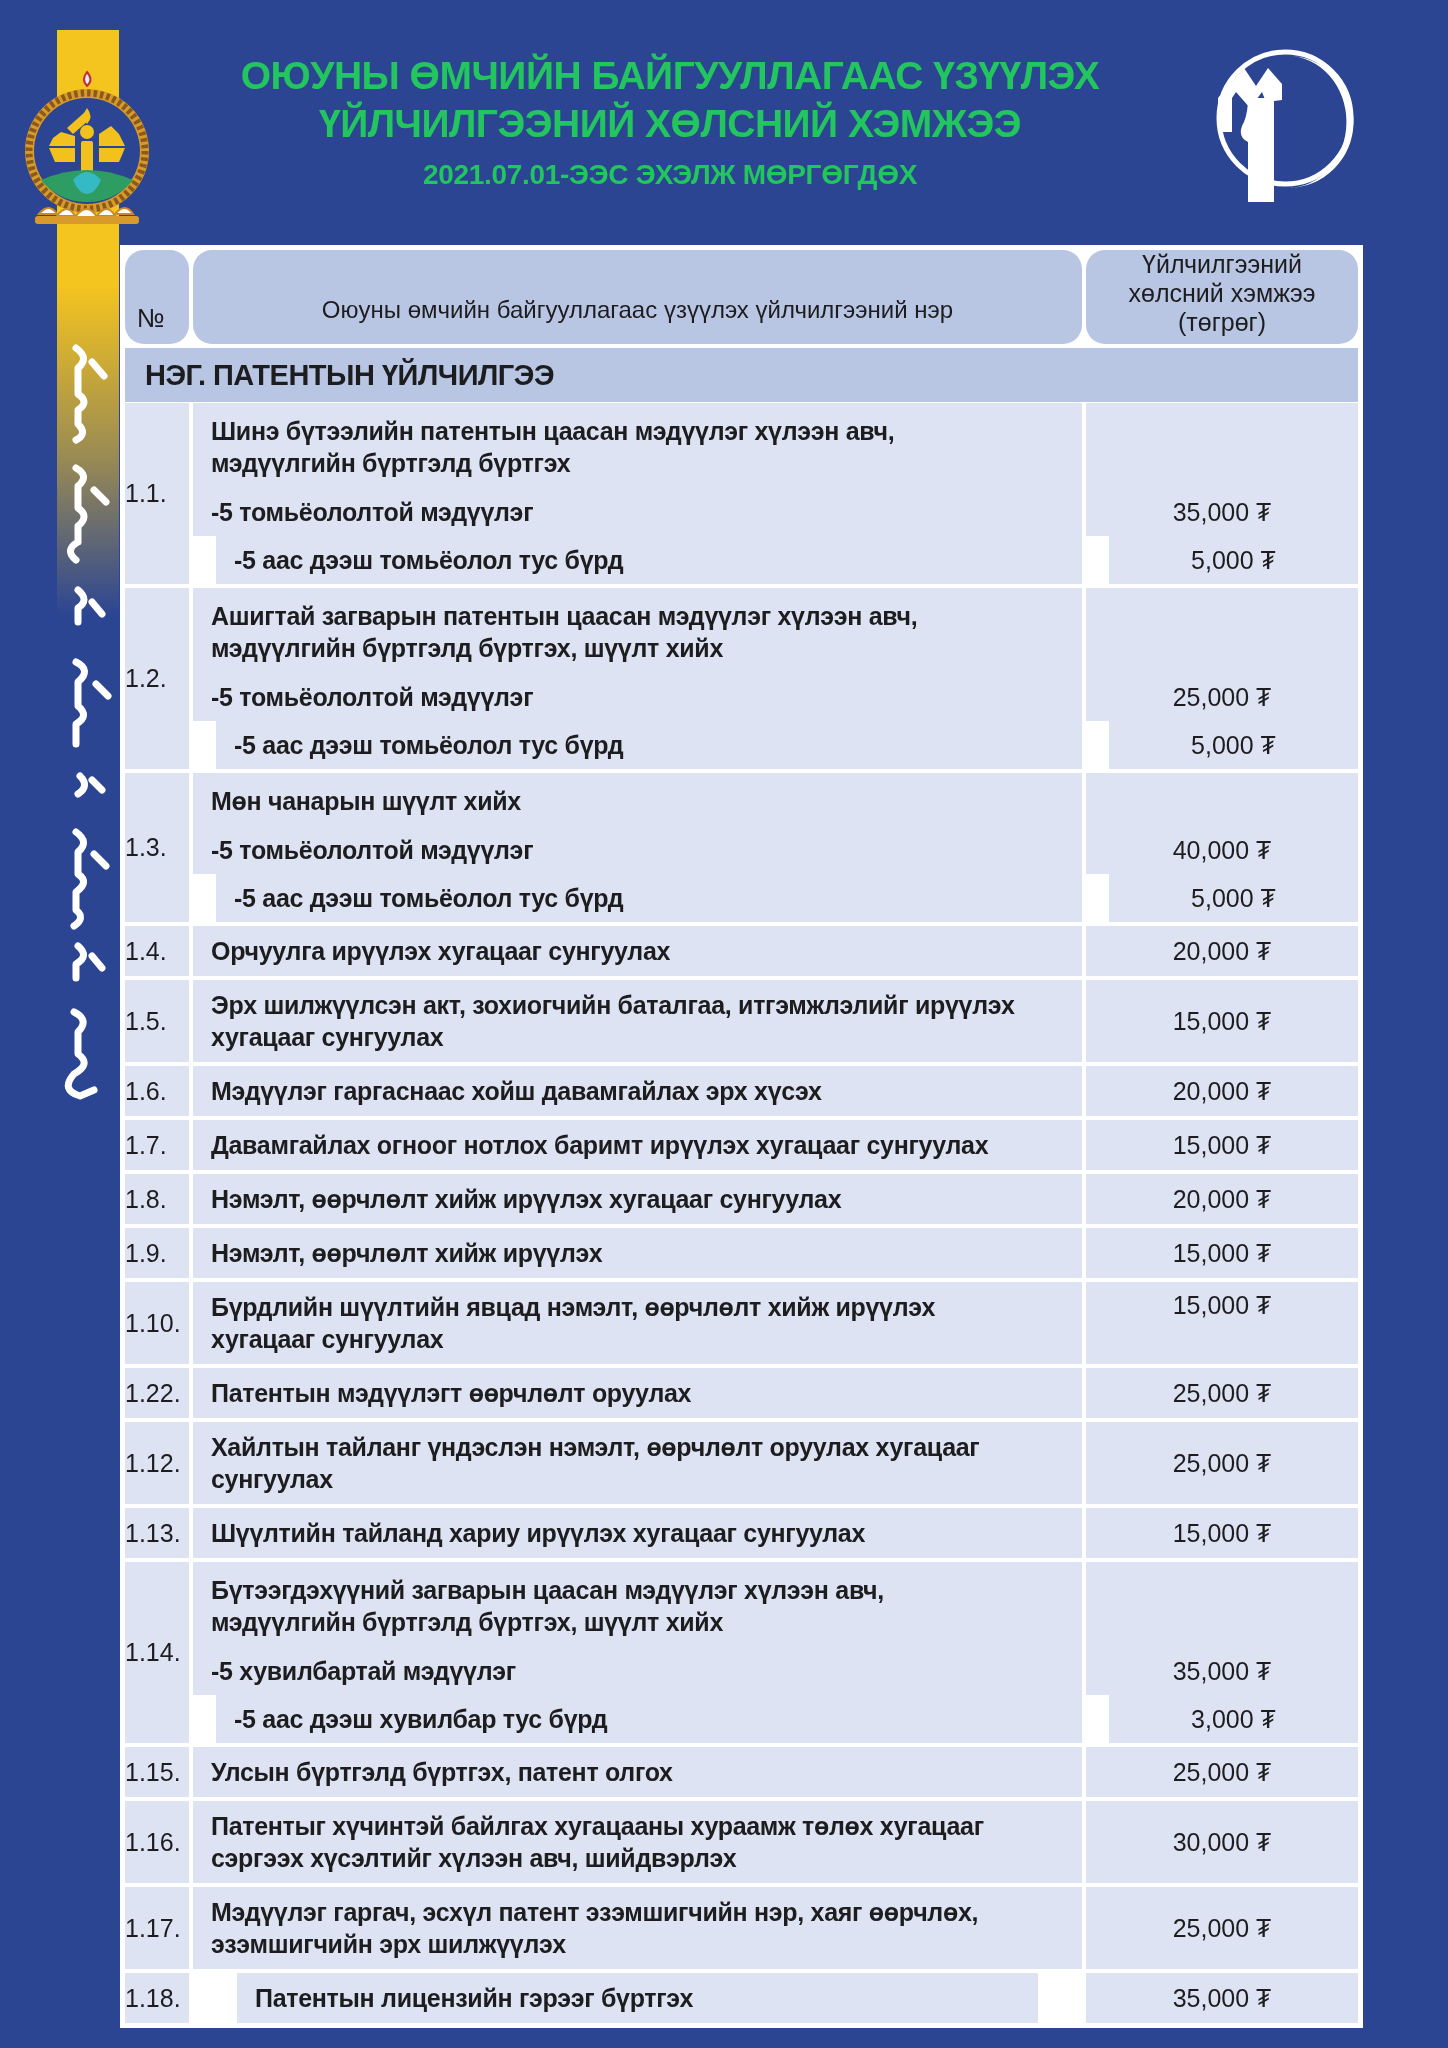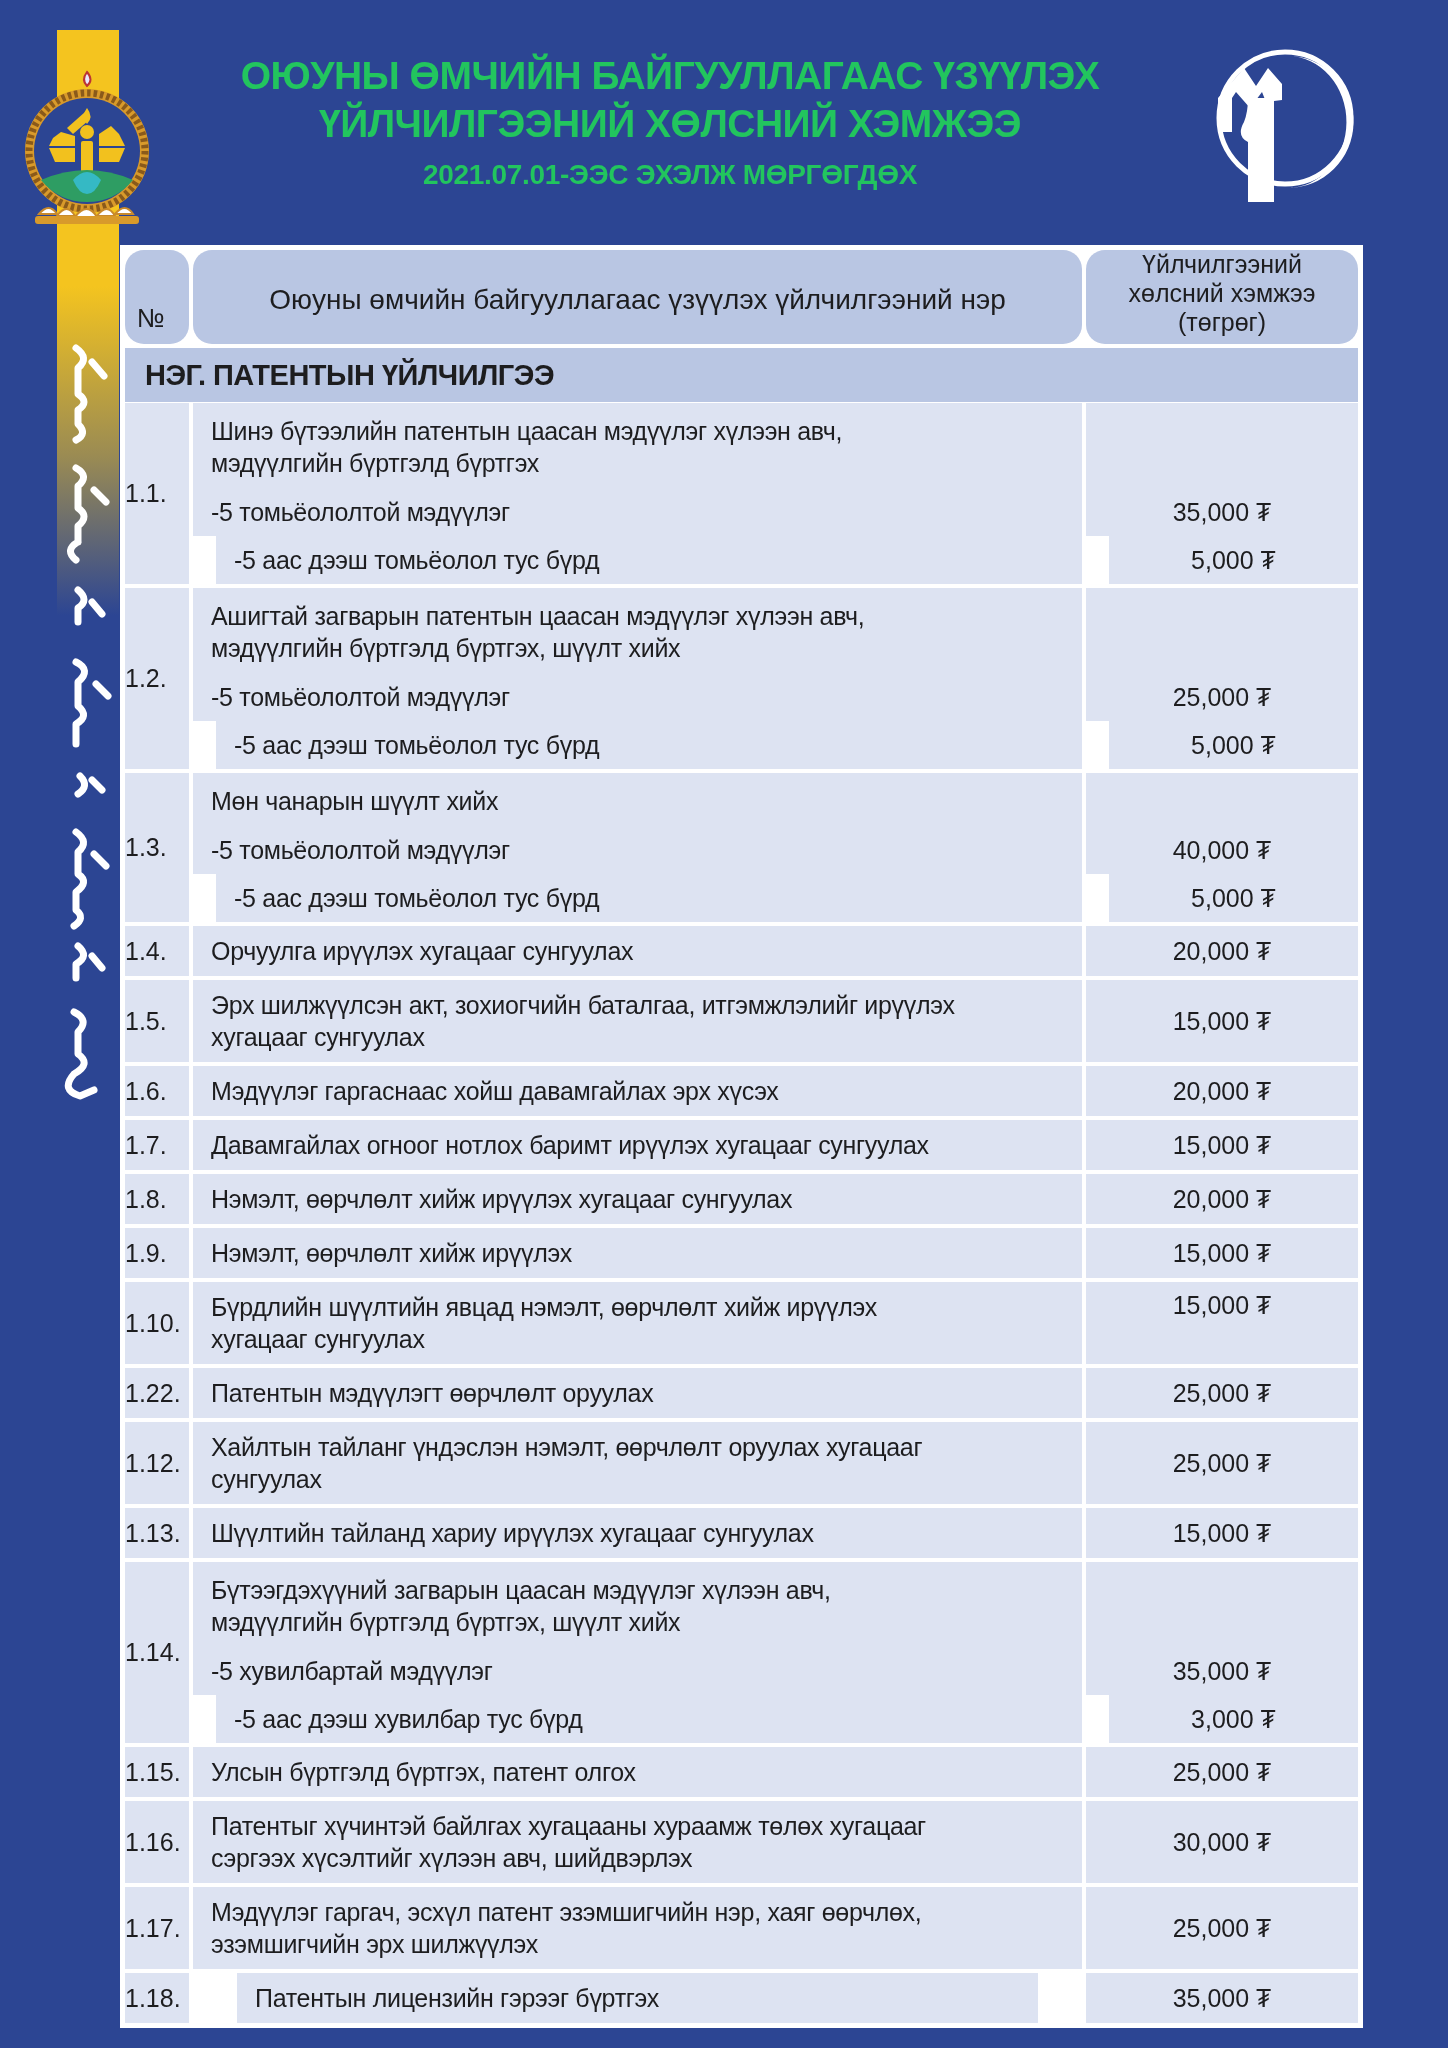--- a/index.html
+++ b/index.html
@@ -23,30 +23,30 @@
   .emblem{position:absolute;left:15px;top:68px;}
   .script{position:absolute;left:38px;top:340px;}
   .logo{position:absolute;left:1188px;top:40px;}
   
   .fee-table{position:absolute;left:120px;top:245px;width:1243px;box-sizing:border-box;
     background:var(--white);padding:5px;}
   .hrow,.row{display:grid;grid-template-columns:64px 1fr 272px;column-gap:4px;}
   .hrow{margin-bottom:4px;}
   .hcell{background:var(--hcell);display:flex;align-items:flex-end;min-height:90px;box-sizing:border-box;border-radius:19px;}
   .hcell.no{padding:0 0 10px 12px;font-size:26px;}
-  .hcell.name{justify-content:center;padding-bottom:28px;font-size:28px;}
+  .hcell.name{justify-content:center;padding-bottom:20px;font-size:24px;}
   .hcell.fee{justify-content:center;padding-bottom:8px;font-size:25px;text-align:center;line-height:1.15;white-space:pre-line;}
   .section-row{background:var(--hcell);margin-bottom:1px;min-height:54px;display:flex;align-items:center;
     padding-left:20px;box-sizing:border-box;font-size:29px;font-weight:bold;letter-spacing:-0.5px;}
   .row{margin-bottom:4px;}
   .row:last-child{margin-bottom:0;gap:48px;}
   .cell{background:var(--cell);box-sizing:border-box;}
   .cell.no{grid-column:1;padding-left:0;display:flex;align-items:center;font-size:25px;}
   .row.multi .cell.no{grid-row:1 / span 3;}
-  .cell.name{grid-column:2;padding:9px 18px;font-size:25px;line-height:1.28;white-space:pre-line;letter-spacing:-0.3px;}
+  .cell.name{grid-column:2;padding:9px 18px;font-size:25px;line-height:1.28;white-space:pre-line;letter-spacing:-0.3px;font-weight:bold;}
   .cell.fee{grid-column:3;display:flex;align-items:center;justify-content:center;font-size:25px;}
   .cell.fee.top{align-items:flex-start;padding-top:9px;}
   .row.multi{grid-template-rows:auto auto auto;}
   .cell.r1{grid-row:1;} .cell.r2{grid-row:2;} .cell.r3{grid-row:3;margin-left:23px;}
   .cell.title{padding:12px 18px 9px;}
   .cell.sub{padding:8px 18px;}
 </style>
 </head>
 <body>
 

